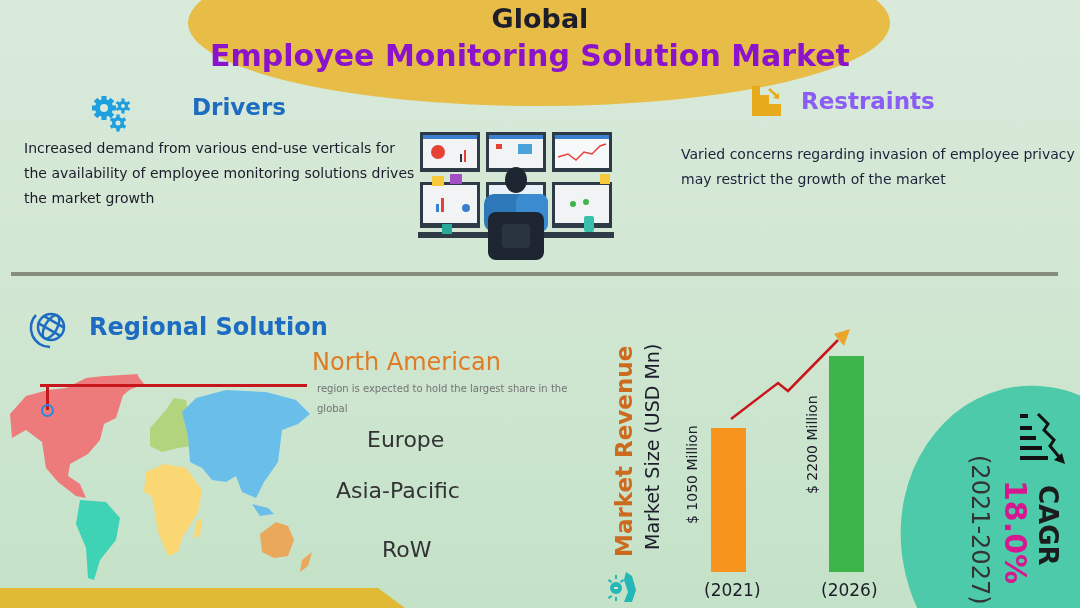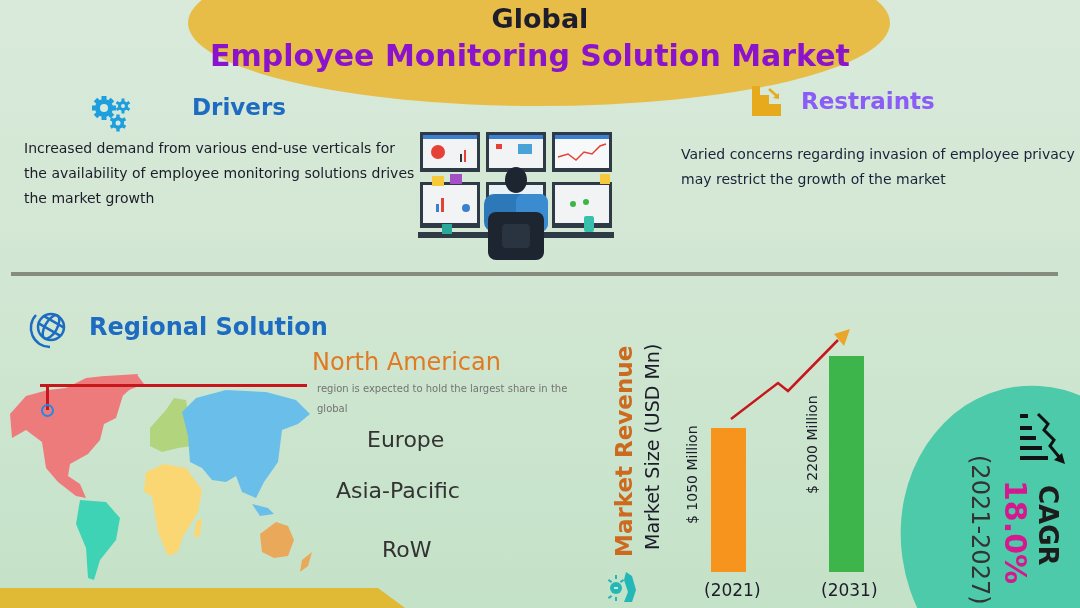--- a/index.html
+++ b/index.html
@@ -199,21 +199,21 @@
 <div class="abs vert mr-title">Market Revenue</div>
 <div class="abs vert ms-title">Market Size (USD Mn)</div>
 
 <div class="bar" style="left:711px;top:428px;width:35px;height:144px;background:#f7941d;"></div>
 <div class="bar" style="left:829px;top:356px;width:35px;height:216px;background:#3db54a;"></div>
 
 <div class="abs vert bar-label" style="left:684px;top:412px;height:112px;">$ 1050 Million</div>
 <div class="abs vert bar-label" style="left:804px;top:380px;height:114px;">$ 2200 Million</div>
 
 <div class="abs year-label" style="left:704px;top:580px;text-align:right;">(2021)</div>
-<div class="abs year-label" style="left:821px;top:580px;">(2031)</div>
+<div class="abs year-label" style="left:821px;top:580px;">(2026)</div>
 
 <div class="abs" style="left:726px;top:326px;width:126px;height:96px;">
   <svg width="126" height="96" viewBox="0 0 126 96">
     <polyline points="5,93 52,57 62,65 112,14" fill="none" stroke="#c8171c" stroke-width="2.5"></polyline>
     <polygon points="124,3 108,8 118,20" fill="#e9a62a"></polygon>
   </svg>
 </div>
 
 <div class="abs" style="left:606px;top:568px;width:34px;height:36px;">
   <svg width="34" height="36" viewBox="0 0 34 36">

